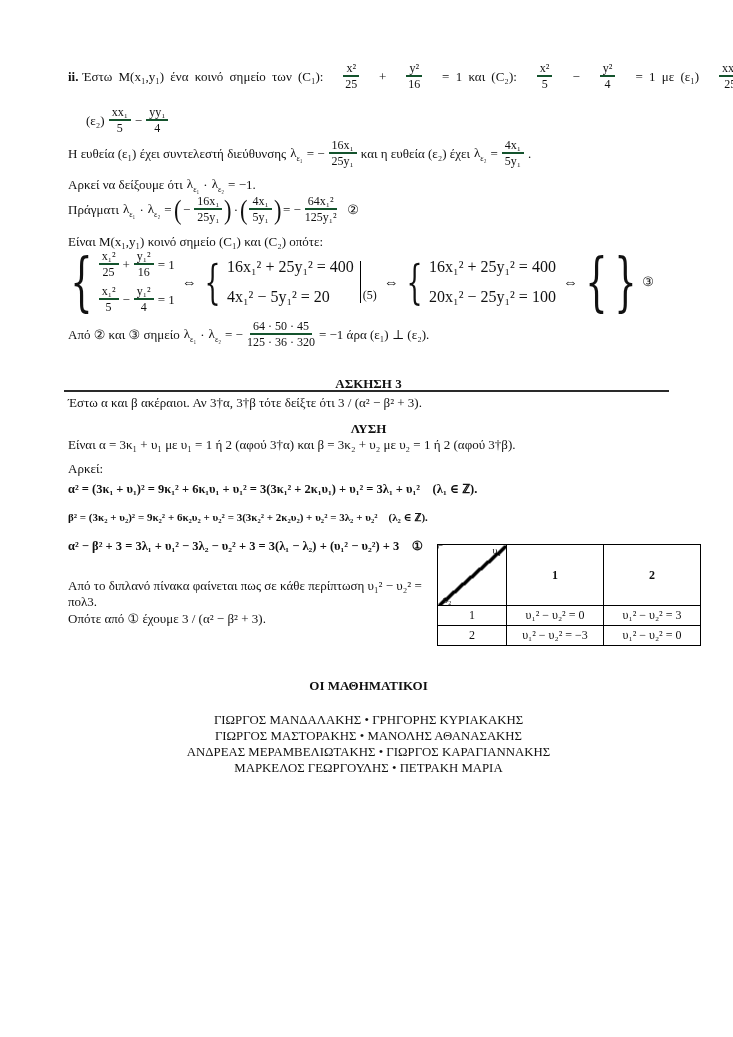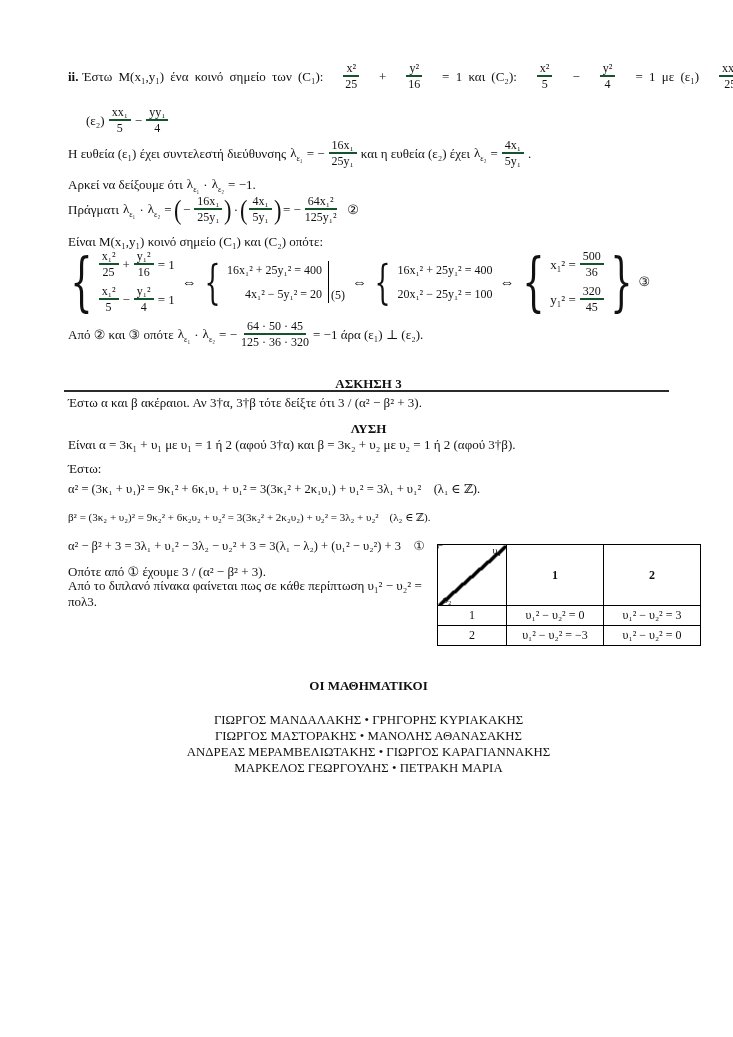--- a/index.html
+++ b/index.html
@@ -1,42 +1,42 @@
 <!DOCTYPE html>
 <html><head>
 <meta charset="utf-8">
 <style>
   html,body{margin:0;padding:0;background:#e8e8e8;}
   .page{
     position:relative;width:733px;height:1037px;margin:0 auto;background:#ffffff;
     font-family:"Liberation Serif","DejaVu Serif",serif;color:#111;overflow:hidden;
   }
   .abs{position:absolute;left:68px;width:601px;font-size:13px;line-height:1.25;}
-  .keep{white-space:pre;}
+  .keep{white-space:pre;font-weight:bold;}
   .center{text-align:center;}
   .bold{font-weight:bold;}
 
   
   .mrow{display:flex;align-items:center;gap:4px;flex-wrap:nowrap;}
   .mtxt{white-space:pre;}
   .l1 .mtxt{word-spacing:3px;}
   .frac{display:inline-flex;flex-direction:column;align-items:center;text-align:center;
         font-size:12px;line-height:1.12;vertical-align:middle;}
   .frac .num{display:block;padding:0 3px;border-bottom:2px solid #14532d;}
   .frac .den{display:block;padding-top:1px;}
   .lam sub{font-size:8px;line-height:1;}
   .bigp{font-size:28px;font-weight:400;line-height:.9;display:inline-block;transform:scaleX(.8);margin:0 -3px;}
 
   
   .sysrow{display:flex;align-items:center;gap:6px;top:250px;left:70px;width:600px;}
   .syscol{display:flex;flex-direction:column;gap:5px;}
   .brace{font-family:"DejaVu Serif","Liberation Serif",serif;line-height:1;display:inline-block;transform:scaleX(.55);}
   .bl{font-size:64px;margin:0 -9px;}
   .bm{font-size:46px;margin:0 -6px;}
-  .tline{font-size:12px;text-align:right;line-height:1.55;white-space:pre;}
+  .tline{font-size:16px;line-height:1.55;white-space:pre;}
   .iff{font-size:15px;margin:0 1px;}
   .vwrap{display:flex;align-items:flex-end;height:42px;}
   .vbar{display:block;width:0;height:42px;border-left:1.5px solid #000;}
   .vlabel{font-size:12px;margin-left:2px;}
   .tag{font-size:13px;}
 
   
   .rule{position:absolute;left:64px;width:605px;height:2px;background:#2a2a2a;}
 
   
@@ -200,60 +200,44 @@
       <span class="vlabel">(5)</span>
     </div>
     <span class="iff">⇔</span>
     <span class="brace bm">{</span>
     <div class="syscol">
       <div class="tline">16x₁² + 25y₁² = 400</div>
       <div class="tline">20x₁² − 25y₁² = 100</div>
     </div>
     <span class="iff">⇔</span>
     <span class="brace bl">{</span>
-    <div class="syscol">
-      <div class="mrow">
-          <span class="mtxt">x₁² =</span>
-          <span class="frac">
-            <span class="num">500</span>
-            <span class="den">36</span>
-          </span>
-        </div>
-      <div class="mrow">
-          <span class="mtxt">y₁² =</span>
-          <span class="frac">
-            <span class="num">320</span>
-            <span class="den">45</span>
-          </span>
-        </div>
-    </div>
     <span class="brace bl">}</span>
     <span class="tag">③</span>
   </div>
 
   <div class="abs mrow" style="top:320px;">
-      <span class="mtxt">Από ② και ③ οπότε</span>
+      <span class="mtxt">Από ② και ③ σημείο</span>
       <span class="lam">λ<sub>ε₁</sub></span>
       <span class="mtxt">·</span>
       <span class="lam">λ<sub>ε₂</sub></span>
       <span class="mtxt">= −</span>
       <span class="frac">
         <span class="num">64 · 50 · 45</span>
         <span class="den">125 · 36 · 320</span>
       </span>
       <span class="mtxt">= −1 άρα (ε₁) ⊥ (ε₂).</span>
     </div>
 
   <div class="abs center bold" style="top:376px;">ΑΣΚΗΣΗ 3</div>
   <div class="rule" style="top:390px;"></div>
   <div class="abs" style="top:395px;">Έστω α και β ακέραιοι. Αν 3†α, 3†β τότε δείξτε ότι 3 / (α² − β² + 3).</div>
 
   <div class="abs center bold" style="top:421px;">ΛΥΣΗ</div>
   <div class="abs" style="top:437px;">Είναι α = 3κ₁ + υ₁ με υ₁ = 1 ή 2 (αφού 3†α) και β = 3κ₂ + υ₂ με υ₂ = 1 ή 2 (αφού 3†β).</div>
-  <div class="abs" style="top:461px;">Έστω:</div>
+  <div class="abs" style="top:461px;">Αρκεί:</div>
 
   <div class="abs keep" style="top:482px;font-size:12.5px;">α² = (3κ₁ + υ₁)² = 9κ₁² + 6κ₁υ₁ + υ₁² = 3(3κ₁² + 2κ₁υ₁) + υ₁² = 3λ₁ + υ₁²    (λ₁ ∈ ℤ).</div>
   <div class="abs keep" style="top:511px;font-size:11px;">β² = (3κ₂ + υ₂)² = 9κ₂² + 6κ₂υ₂ + υ₂² = 3(3κ₂² + 2κ₂υ₂) + υ₂² = 3λ₂ + υ₂²    (λ₂ ∈ ℤ).</div>
   <div class="abs keep" style="top:539px;font-size:12.5px;width:420px;">α² − β² + 3 = 3λ₁ + υ₁² − 3λ₂ − υ₂² + 3 = 3(λ₁ − λ₂) + (υ₁² − υ₂²) + 3    ①</div>
 
   <table class="vtable" style="position:absolute;left:437px;top:544px;">
     <tbody>
       <tr>
         <td class="corner">
           <span class="c-tr">υ₁</span>
@@ -269,21 +253,21 @@
       </tr>
       <tr>
         <td class="rowlab">2</td>
         <td>υ₁² − υ₂² = −3</td>
         <td>υ₁² − υ₂² = 0</td>
       </tr>
     </tbody>
   </table>
 
   <div class="abs" style="top:566px;width:372px;margin-top:12px;">Από το διπλανό πίνακα φαίνεται πως σε κάθε περίπτωση  υ₁² − υ₂²  = πολ3.</div>
-  <div class="abs" style="top:564px;width:372px;">Οπότε από ① έχουμε 3 / (α² − β² + 3).</div>
+  <div class="abs" style="top:611px;width:372px;">Οπότε από ① έχουμε 3 / (α² − β² + 3).</div>
 
   <div class="abs center bold" style="top:678px;">ΟΙ ΜΑΘΗΜΑΤΙΚΟΙ</div>
   <div class="abs center names" style="top:712px;">
     <div>ΓΙΩΡΓΟΣ ΜΑΝΔΑΛΑΚΗΣ • ΓΡΗΓΟΡΗΣ ΚΥΡΙΑΚΑΚΗΣ</div>
     <div>ΓΙΩΡΓΟΣ ΜΑΣΤΟΡΑΚΗΣ • ΜΑΝΟΛΗΣ ΑΘΑΝΑΣΑΚΗΣ</div>
     <div>ΑΝΔΡΕΑΣ ΜΕΡΑΜΒΕΛΙΩΤΑΚΗΣ • ΓΙΩΡΓΟΣ ΚΑΡΑΓΙΑΝΝΑΚΗΣ</div>
     <div>ΜΑΡΚΕΛΟΣ ΓΕΩΡΓΟΥΛΗΣ • ΠΕΤΡΑΚΗ ΜΑΡΙΑ</div>
   </div>
 
 </div>

